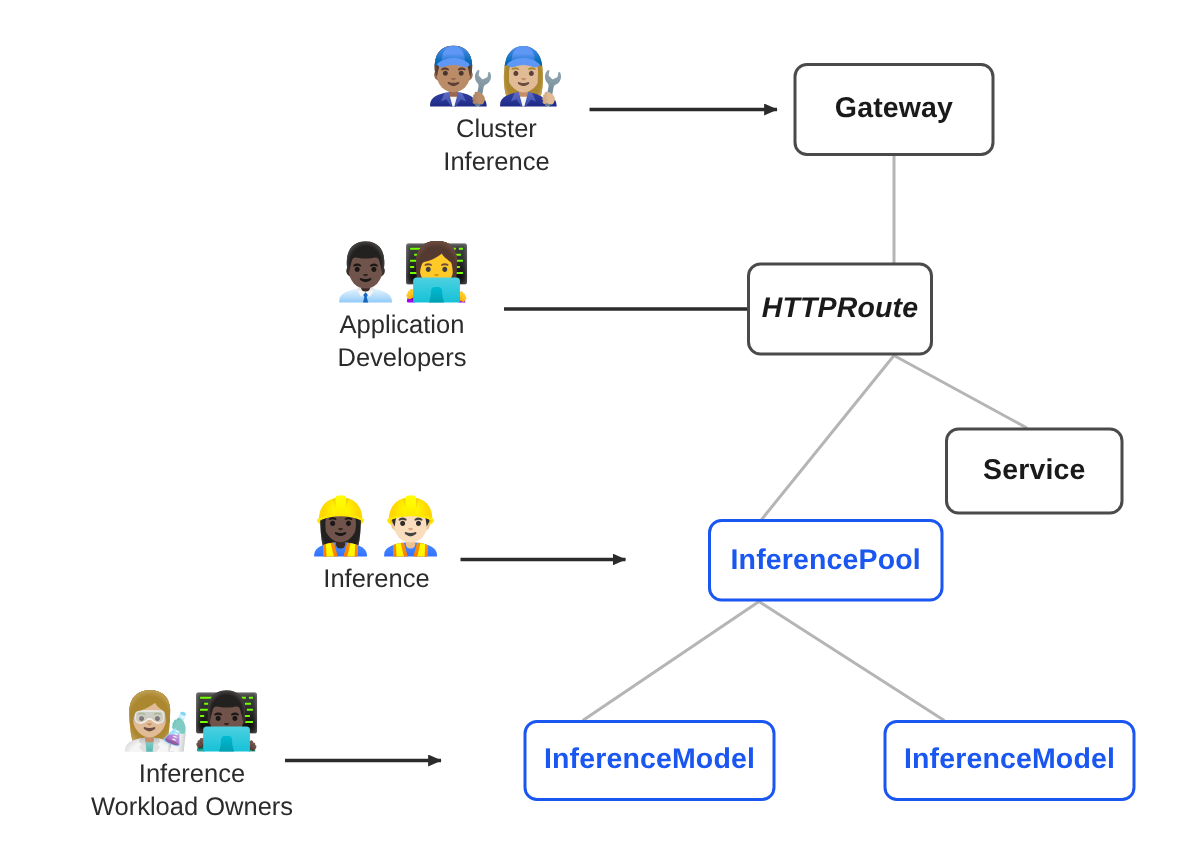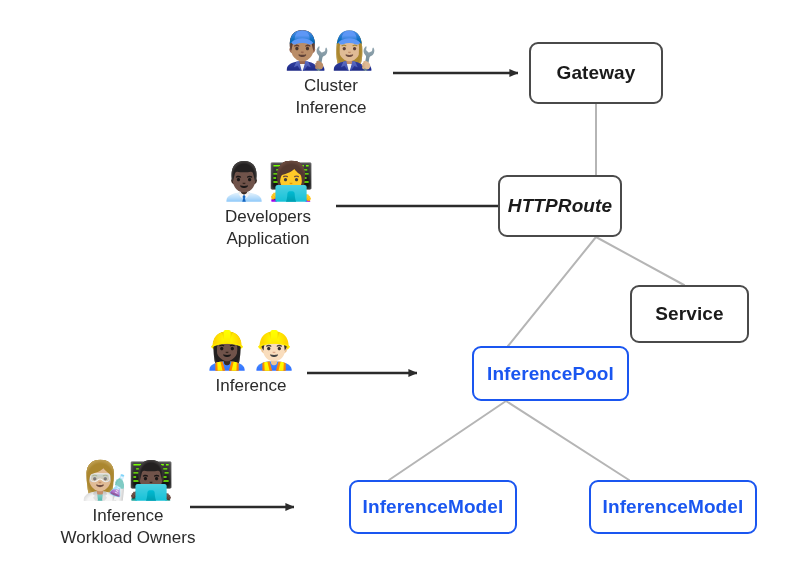--- a/index.html
+++ b/index.html
@@ -126,22 +126,22 @@
       <div class="actor" style="left: 216px; top: 32px;">
         <div class="actor-emojis">👨🏽‍🔧👩🏼‍🔧</div>
         <div class="actor-label">
           <span>Cluster</span>
           <span>Inference</span>
         </div>
       </div>
       <div class="actor" style="left: 153px; top: 163px;">
         <div class="actor-emojis">👨🏿‍💼👩‍💻</div>
         <div class="actor-label">
+          <span>Application</span>
           <span>Developers</span>
-          <span>Application</span>
         </div>
       </div>
       <div class="actor" style="left: 136px; top: 332px;">
         <div class="actor-emojis">👷🏿‍♀️👷🏻‍♂️</div>
         <div class="actor-label">
           <span>Inference</span>
         </div>
       </div>
       <div class="actor" style="left: 13px; top: 462px;">
         <div class="actor-emojis">👩🏼‍🔬👨🏿‍💻</div>

